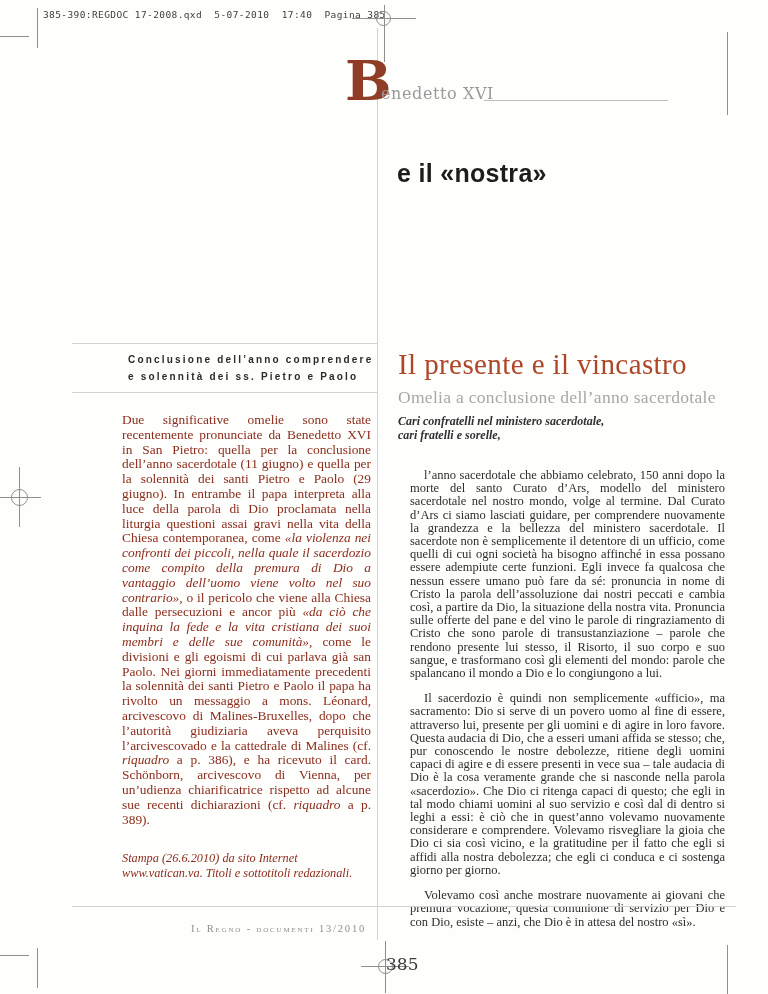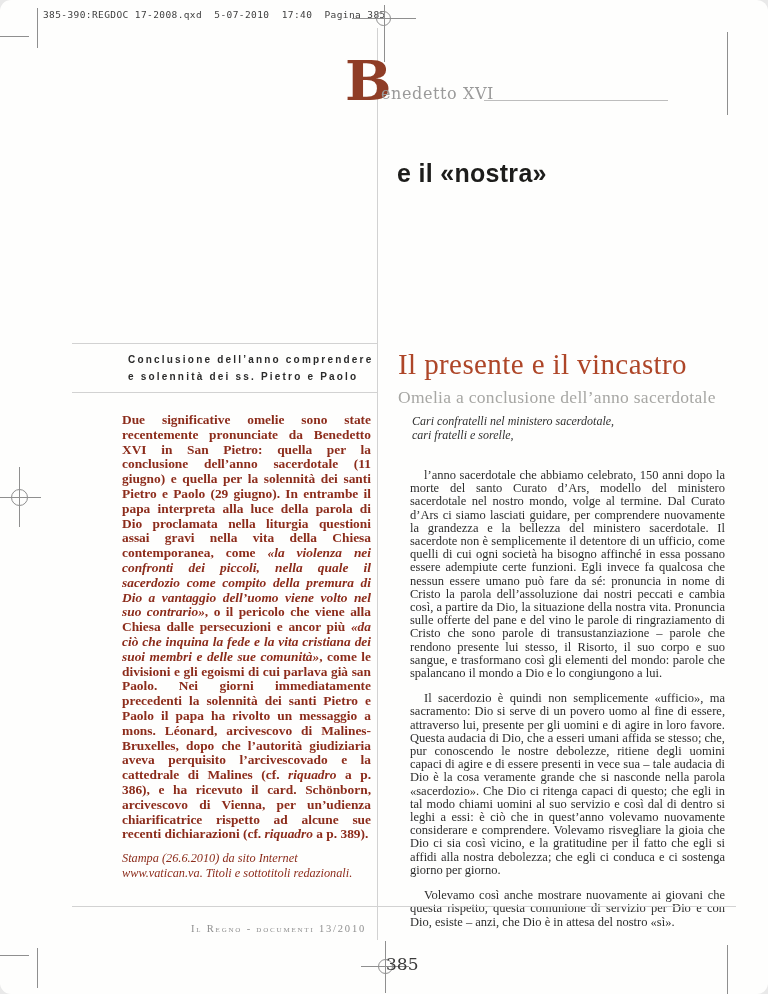--- a/index.html
+++ b/index.html
@@ -1,20 +1,19 @@
 <!DOCTYPE html>
 <html lang="it"><head>
 <meta charset="utf-8">
 <style>
   html,body{margin:0;padding:0;background:#e9e9e9;}
   .page{
     position:relative;width:768px;height:994px;margin:0 auto;
     background:#fefefdf;background:#fefefd;overflow:hidden;
     font-family:"Liberation Serif",serif;
-    border-radius:11px;
   }
   .abs{position:absolute;}
   
   .print-header{
     left:43px;top:9px;font-family:"DejaVu Sans Mono",monospace;
     font-size:9.5px;color:#3e3e3e;white-space:pre;letter-spacing:.4px;
   }
   
   .mark{background:#8f8f8f;}
   .mark-circle{
@@ -38,31 +37,31 @@
     left:397px;top:159px;font-family:"Liberation Sans",sans-serif;
     font-weight:bold;font-size:25px;line-height:28px;color:#1d1d1b;letter-spacing:.3px;
   }
   
   .kicker{
     left:128px;top:351px;font-family:"Liberation Sans",sans-serif;font-weight:bold;
     font-size:10px;line-height:17px;letter-spacing:2.2px;color:#2b2b2b;
   }
   .intro{
     left:122px;top:413px;width:249px;text-align:justify;
-    font-weight:bold;font-size:13.4px;line-height:14.8px;color:#8c2c1b;
+    font-weight:normal;font-size:13.4px;line-height:14.8px;color:#8c2c1b;
   }
   .intro .italic{font-style:italic;}
   .source-note{
     left:122px;top:851px;width:252px;font-style:italic;
     font-size:12.3px;line-height:14.5px;color:#8c2c1b;
   }
   
   .rc-title{left:398px;top:349px;font-size:29px;line-height:1.1;color:#ae4628;letter-spacing:.4px;}
   .rc-subtitle{left:398px;top:387px;font-size:17.5px;color:#a7a7a4;letter-spacing:.3px;}
-  .salutation{left:412px;top:415px;font-style:italic;font-size:12px;line-height:13.5px;color:#303030;}
+  .salutation{left:398px;top:415px;font-style:italic;font-size:12px;line-height:13.5px;color:#303030;font-weight:bold;}
   .rc-body{
     left:398px;top:457px;width:339px;text-align:justify;
     font-size:12.5px;line-height:13.2px;color:#2d2d2d;
   }
   .rc-body p{margin:12px;text-indent:14px;}
   
   .footer-journal{
     left:140px;top:923px;width:226px;text-align:right;
     font-variant:small-caps;font-size:10.5px;letter-spacing:1.8px;color:#8f8f8f;
   }
@@ -121,20 +120,20 @@
 
   <div class="abs rc-title">Il presente e il vincastro</div>
   <div class="abs rc-subtitle">Omelia a conclusione dell’anno sacerdotale</div>
   <div class="abs salutation">
     <div>Cari confratelli nel ministero sacerdotale,</div>
     <div>cari fratelli e sorelle,</div>
   </div>
   <div class="abs rc-body">
     <p>l’anno sacerdotale che abbiamo celebrato, 150 anni dopo la morte del santo Curato d’Ars, modello del ministero sacerdotale nel nostro mondo, volge al termine. Dal Curato d’Ars ci siamo lasciati guidare, per comprendere nuovamente la grandezza e la bellezza del ministero sacerdotale. Il sacerdote non è semplicemente il detentore di un ufficio, come quelli di cui ogni società ha bisogno affinché in essa possano essere adempiute certe funzioni. Egli invece fa qualcosa che nessun essere umano può fare da sé: pronuncia in nome di Cristo la parola dell’assoluzione dai nostri peccati e cambia così, a partire da Dio, la situazione della nostra vita. Pronuncia sulle offerte del pane e del vino le parole di ringraziamento di Cristo che sono parole di transustanziazione – parole che rendono presente lui stesso, il Risorto, il suo corpo e suo sangue, e trasformano così gli elementi del mondo: parole che spalancano il mondo a Dio e lo congiungono a lui.</p>
     <p>Il sacerdozio è quindi non semplicemente «ufficio», ma sacramento: Dio si serve di un povero uomo al fine di essere, attraverso lui, presente per gli uomini e di agire in loro favore. Questa audacia di Dio, che a esseri umani affida se stesso; che, pur conoscendo le nostre debolezze, ritiene degli uomini capaci di agire e di essere presenti in vece sua – tale audacia di Dio è la cosa veramente grande che si nasconde nella parola «sacerdozio». Che Dio ci ritenga capaci di questo; che egli in tal modo chiami uomini al suo servizio e così dal di dentro si leghi a essi: è ciò che in quest’anno volevamo nuovamente considerare e comprendere. Volevamo risvegliare la gioia che Dio ci sia così vicino, e la gratitudine per il fatto che egli si affidi alla nostra debolezza; che egli ci conduca e ci sostenga giorno per giorno.</p>
-    <p>Volevamo così anche mostrare nuovamente ai giovani che questa rispetto, questa comunione di servizio per Dio e con Dio, esiste – anzi, che Dio è in attesa del nostro «sì».</p>
+    <p>Volevamo così anche mostrare nuovamente ai giovani che premura vocazione, questa comunione di servizio per Dio e con Dio, esiste – anzi, che Dio è in attesa del nostro «sì».</p>
   </div>
 
   <div class="abs rule-h" style="left:72px;top:906px;width:664px;"></div>
   <div class="abs footer-journal">Il Regno - documenti 13/2010</div>
   <div class="abs footer-page">385</div>
 
 </div>
 
 </body></html>

